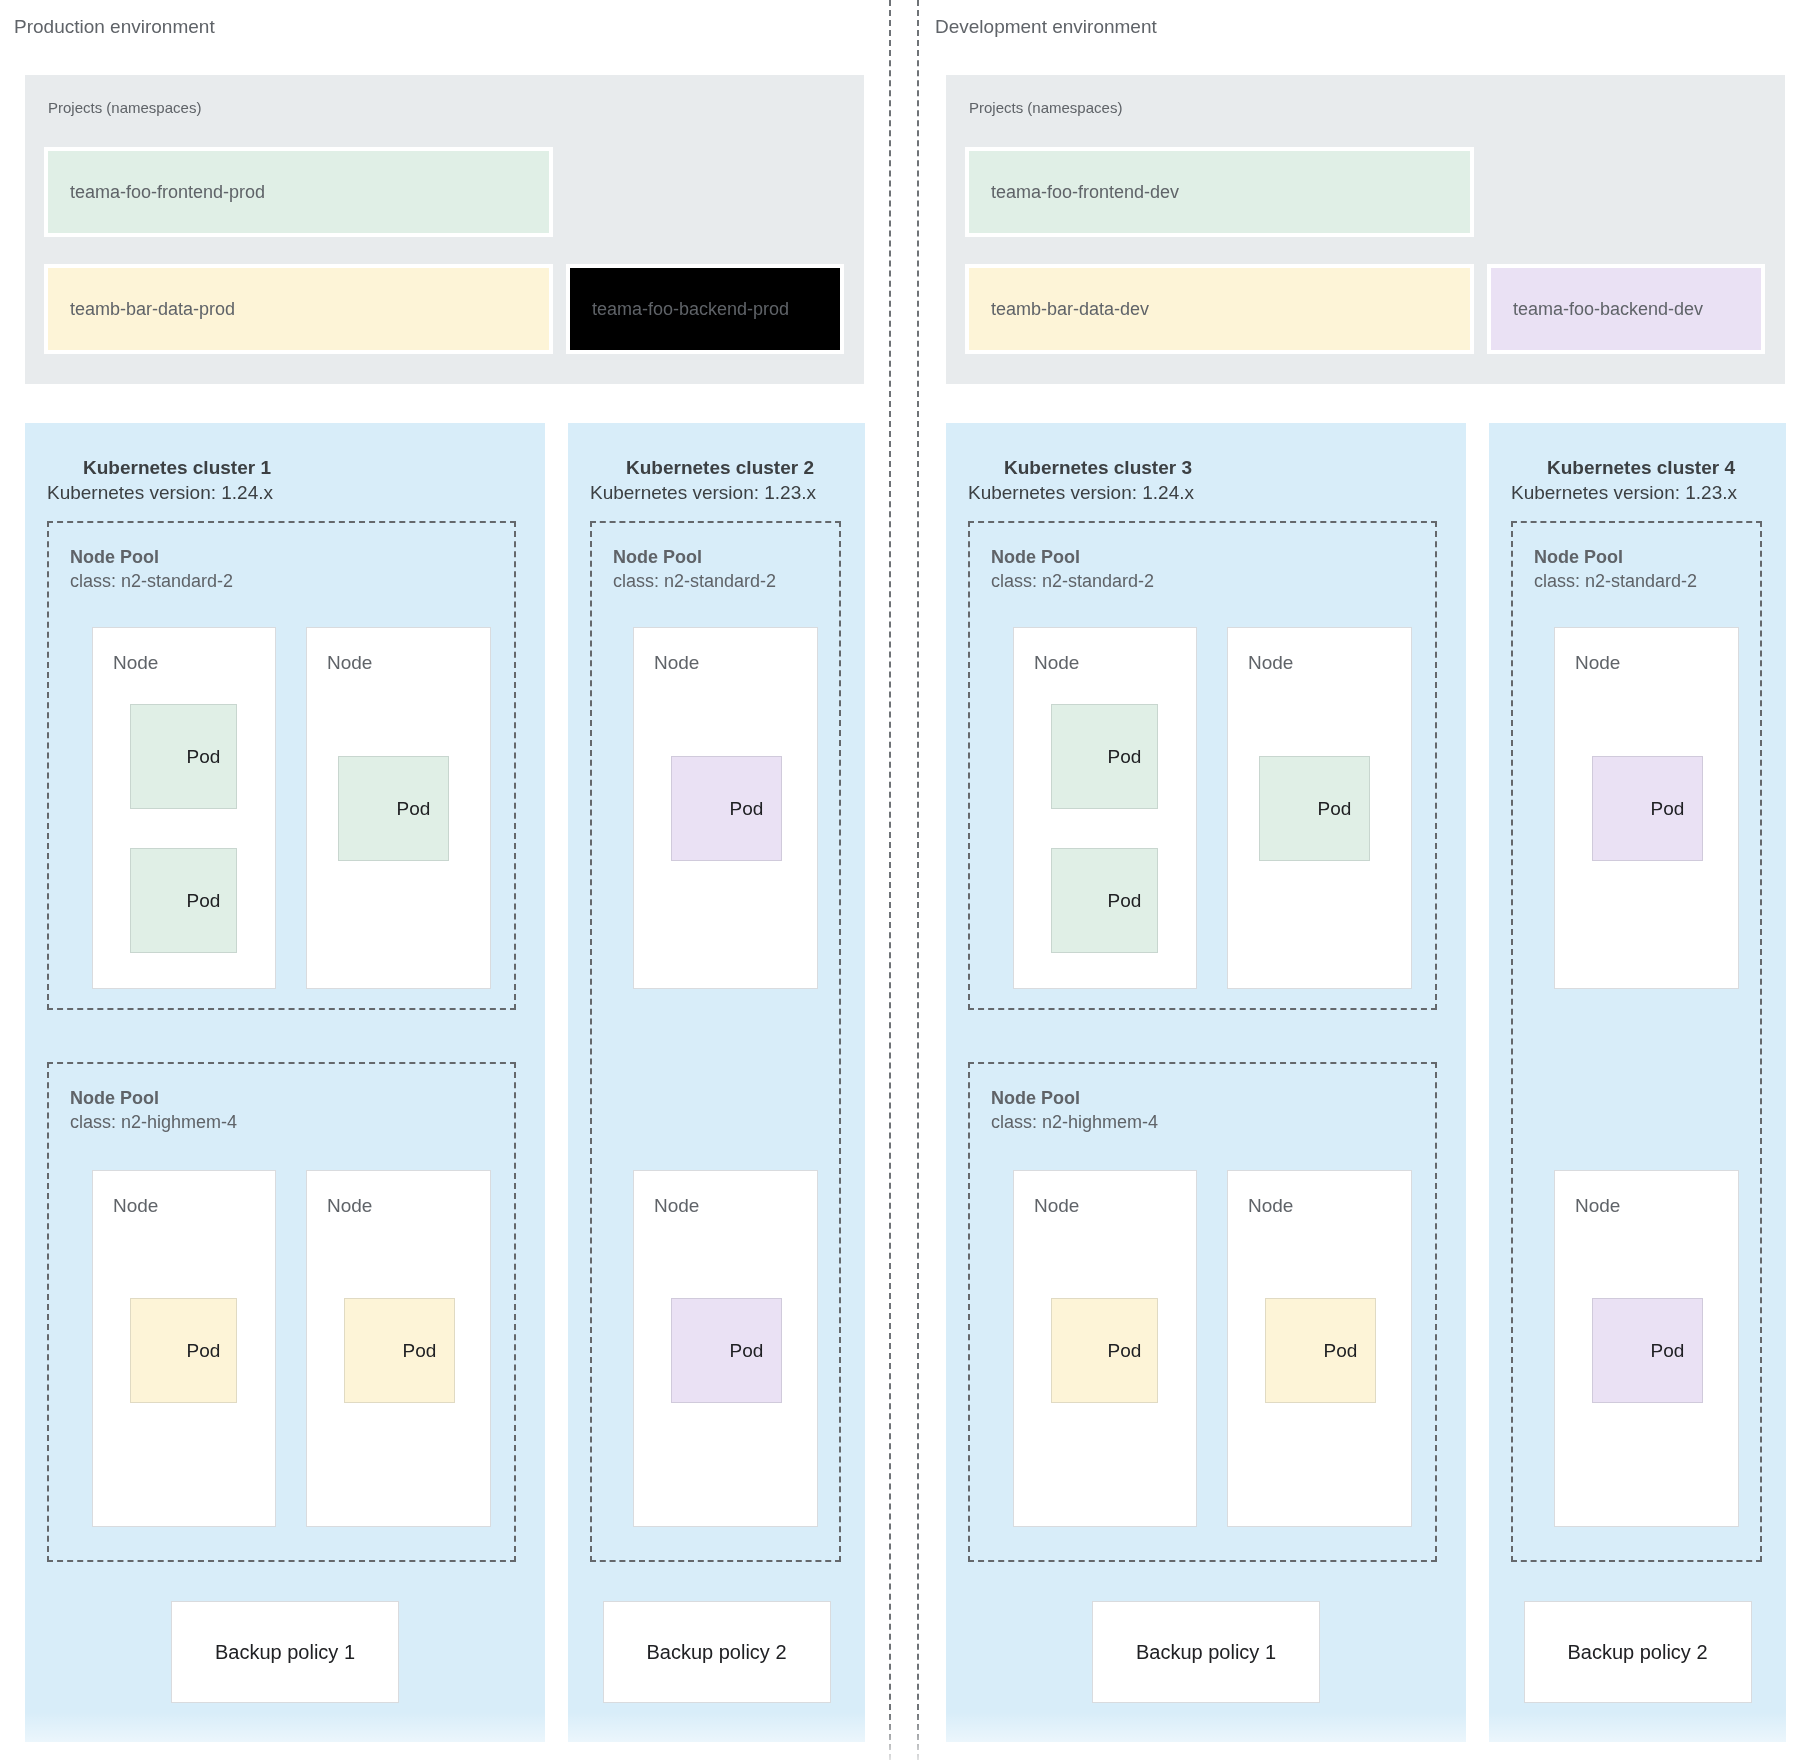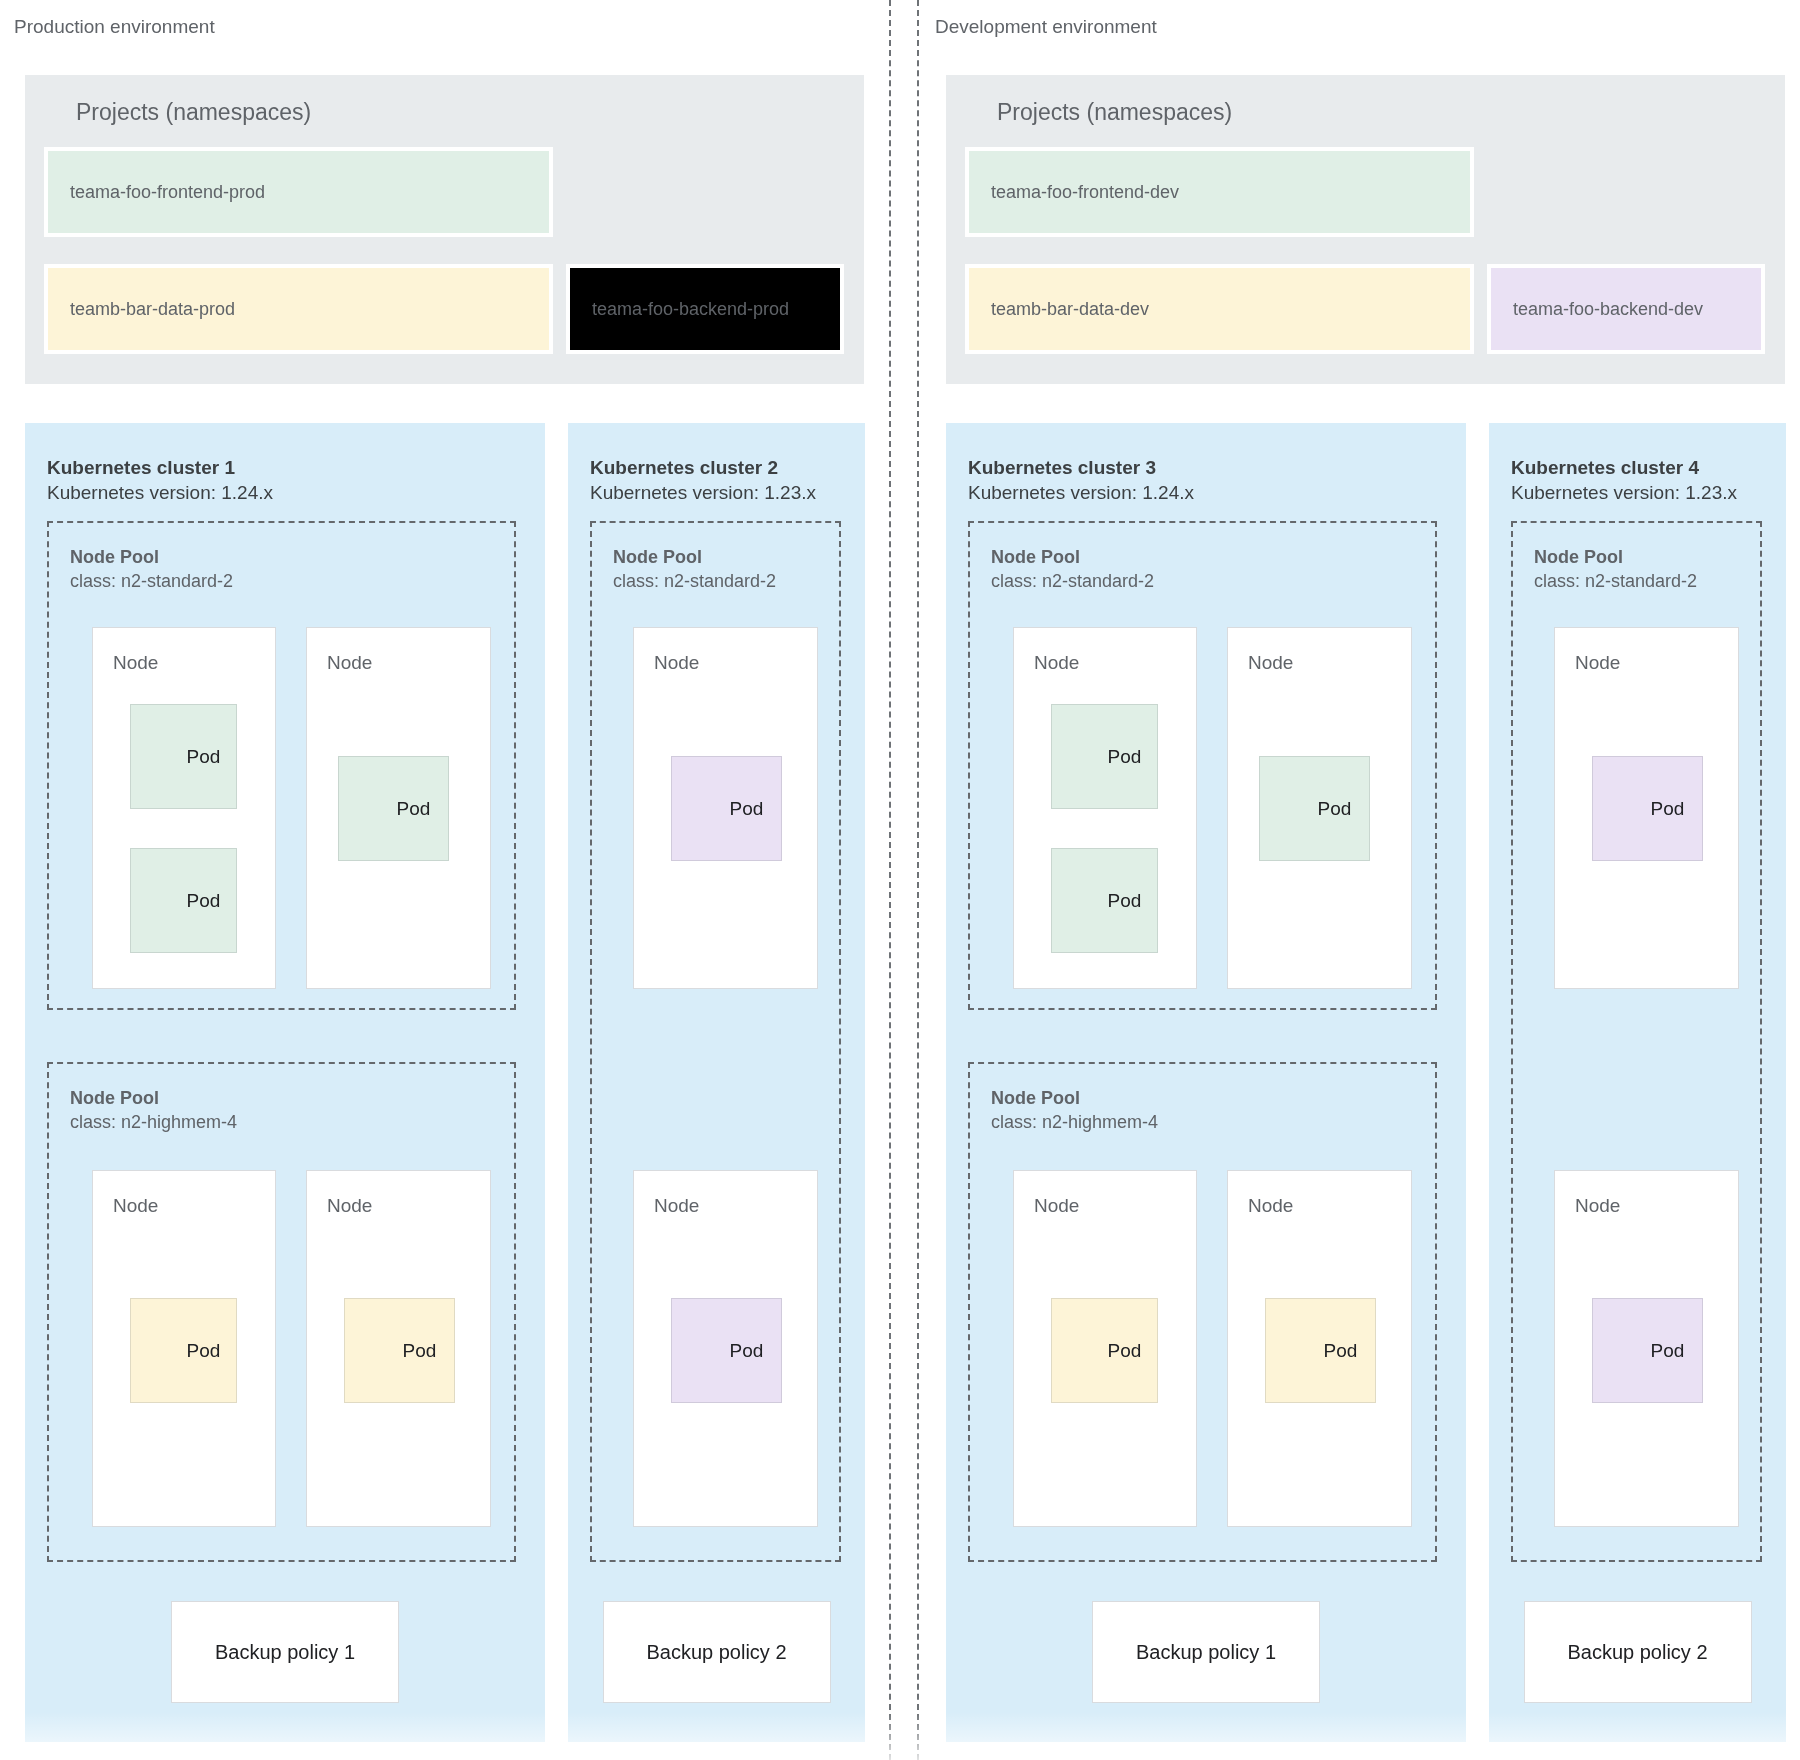--- a/index.html
+++ b/index.html
@@ -7,36 +7,36 @@
     position:relative;width:1800px;height:1760px;background:#ffffff;overflow:hidden;
     font-family:"Liberation Sans", sans-serif;
   }
   .env{position:absolute;top:0;width:879px;height:1760px;}
   #env0{left:0;}
   #env1{left:921px;}
   .env-label{position:absolute;left:14px;top:16px;font-size:19px;color:#5f6368;white-space:nowrap;}
 
   
   .projects{position:absolute;left:25px;top:75px;width:839px;height:309px;}
-  .projects-title{position:absolute;left:23px;top:24px;font-size:23px;color:#5f6368;margin-left:28px;}
+  .projects-title{position:absolute;left:23px;top:24px;font-size:15px;color:#5f6368;}
   .proj{
     position:absolute;border:4px solid #ffffff;box-sizing:border-box;
     display:flex;align-items:center;padding-left:22px;
     font-size:18px;color:#5f6368;white-space:nowrap;
   }
   .proj-a{left:19px;top:72px;width:509px;height:90px;}
   .proj-b{left:19px;top:189px;width:509px;height:90px;}
   .proj-c{left:541px;top:189px;width:278px;height:90px;}
 
   
   .cluster{position:absolute;top:423px;height:1319px;}
   .cluster-a{left:25px;width:520px;}
   .cluster-b{left:568px;width:297px;}
   .cluster-head{position:absolute;left:22px;top:32px;}
-  .cluster-title{font-size:19px;font-weight:bold;color:#3c4043;line-height:25px;white-space:nowrap;}
+  .cluster-title{font-size:19px;font-weight:bold;color:#3c4043;line-height:25px;white-space:nowrap;margin-left:36px;}
   .cluster-version{font-size:19px;color:#3c4043;line-height:25px;white-space:nowrap;}
 
   
   .pool{position:absolute;left:22px;border:2px dashed #64686c;box-sizing:border-box;}
   .pool-1{top:98px;width:469px;height:489px;}
   .pool-2{top:639px;width:469px;height:500px;}
   .pool-tall{top:98px;width:251px;height:1041px;}
   .pool-head{position:absolute;left:21px;top:22px;}
   .pool-title{font-size:18px;font-weight:bold;color:#5f6368;line-height:24px;white-space:nowrap;}
   .pool-class{font-size:18px;color:#5f6368;line-height:24px;white-space:nowrap;}

